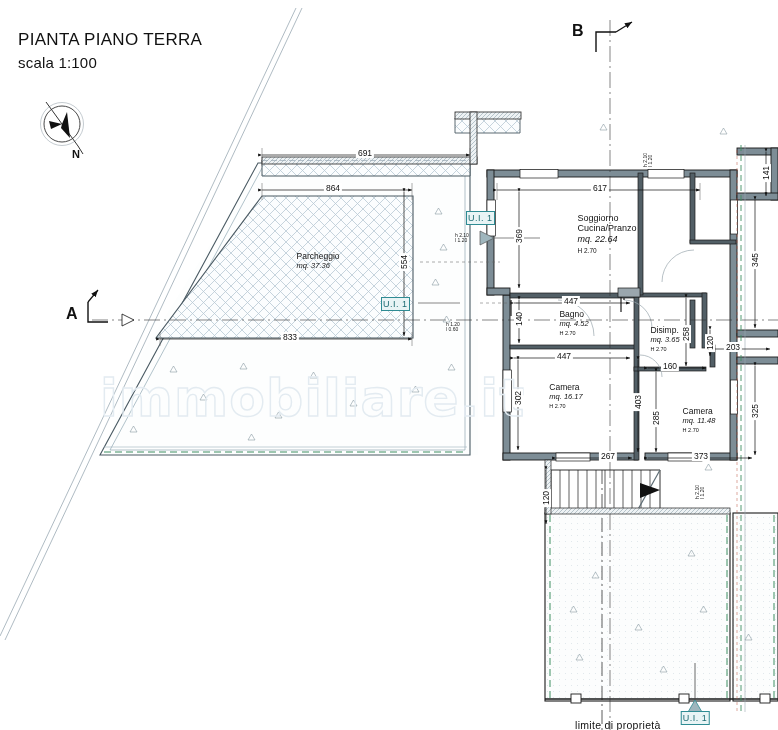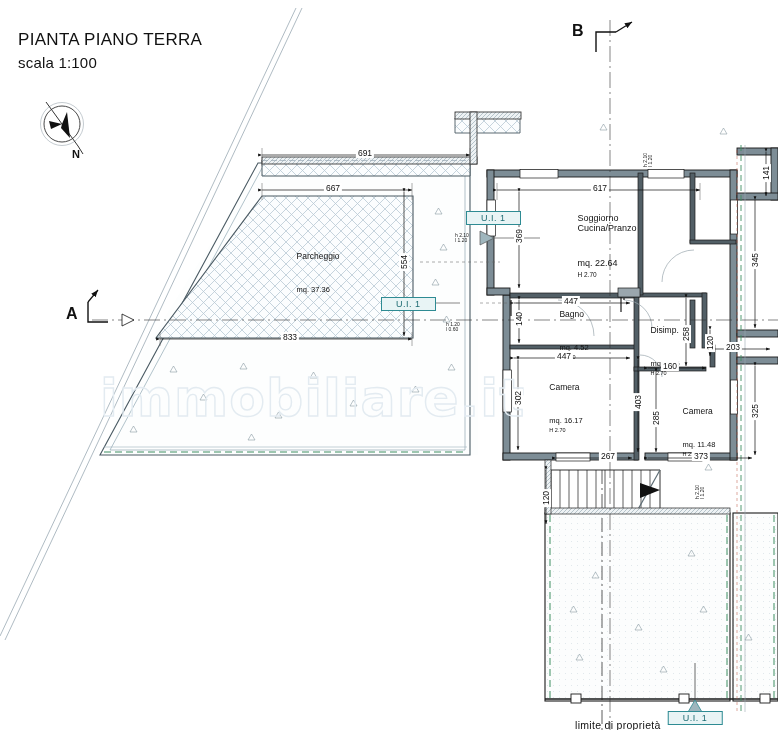--- a/index.html
+++ b/index.html
@@ -13,34 +13,34 @@
   #stage svg{position:absolute;left:0;top:0;}
 
   
   .ttl{position:absolute;left:18px;top:30px;font-size:17px;letter-spacing:.3px;white-space:nowrap;}
   .ttl2{position:absolute;left:18px;top:54px;font-size:15px;letter-spacing:.2px;white-space:nowrap;}
 
   .sec-mark{position:absolute;font-size:16px;font-weight:700;}
 
   .room{position:absolute;text-align:left;line-height:1.15;white-space:nowrap;}
   .room .rn{font-size:8.5px;}
-  .room .ra{font-size:7.5px;margin-top:24px;}
+  .room .ra{font-size:7.5px;font-style:italic;}
   .room .rh{font-size:5.5px;margin-top:2px;}
 
   .big .rn{font-size:9px;}
   .big .ra{font-size:9px;}
   .big .rh{font-size:6.5px;margin-top:3px;}
 
   .dim{position:absolute;font-size:8.5px;background:#fff;padding:0 2px;white-space:nowrap;}
   .dim.v{transform-origin:50% 50%;}
   .dimsm{position:absolute;font-size:5px;line-height:1.05;white-space:nowrap;color:#222;}
   .dimsm.v{transform-origin:50% 50%;}
 
   .uibox{position:absolute;border:1px solid #2e8b93;background:#e8f4f5;color:#1d6b72;
-         font-size:9px;letter-spacing:.5px;padding:1px 14px;white-space:nowrap;}
+         font-size:9px;letter-spacing:.5px;padding:1px 1px;white-space:nowrap;}
 
   .limite{position:absolute;font-size:10.5px;letter-spacing:.3px;white-space:nowrap;margin-top:16px;}
 
   .ncomp{position:absolute;font-size:11px;font-weight:700;}
 
   .wm{position:absolute;left:100px;top:348px;width:560px;height:64px;
       font-size:52px;letter-spacing:1px;color:transparent;
       -webkit-text-stroke:1.4px #e3ebf1;white-space:nowrap;
       font-family:"DejaVu Sans",sans-serif;font-weight:700;margin-top:20px;}
 </style>
@@ -373,21 +373,21 @@
     <div class="rh">H 2.70</div>
   </div>
 
   <div class="room" style="left:699px;top:407px;transform:translate(-50%,0);">
     <div class="rn">Camera</div>
     <div class="ra">mq. 11.48</div>
     <div class="rh">H 2.70</div>
   </div>
 
   <div class="dim" style="left:365px;top:148px;transform:translate(-50%,0);">691</div>
-  <div class="dim" style="left:333px;top:183px;transform:translate(-50%,0);">667</div>
+  <div class="dim" style="left:333px;top:183px;transform:translate(-50%,0);">864</div>
   <div class="dim" style="left:290px;top:332px;transform:translate(-50%,0);">833</div>
   <div class="dim" style="left:600px;top:183px;transform:translate(-50%,0);">617</div>
   <div class="dim" style="left:571px;top:296px;transform:translate(-50%,0);">447</div>
   <div class="dim" style="left:564px;top:351px;transform:translate(-50%,0);">447</div>
   <div class="dim" style="left:601px;top:451px;transform:translate(-50%,0);margin-left:7px;">267</div>
   <div class="dim" style="left:701px;top:451px;transform:translate(-50%,0);">373</div>
   <div class="dim" style="left:670px;top:361px;transform:translate(-50%,0);">160</div>
   <div class="dim" style="left:733px;top:342px;transform:translate(-50%,0);">203</div>
 
   <div class="dim v" style="left:404px;top:262px;transform:translate(-50%,-50%) rotate(-90deg);">554</div>

